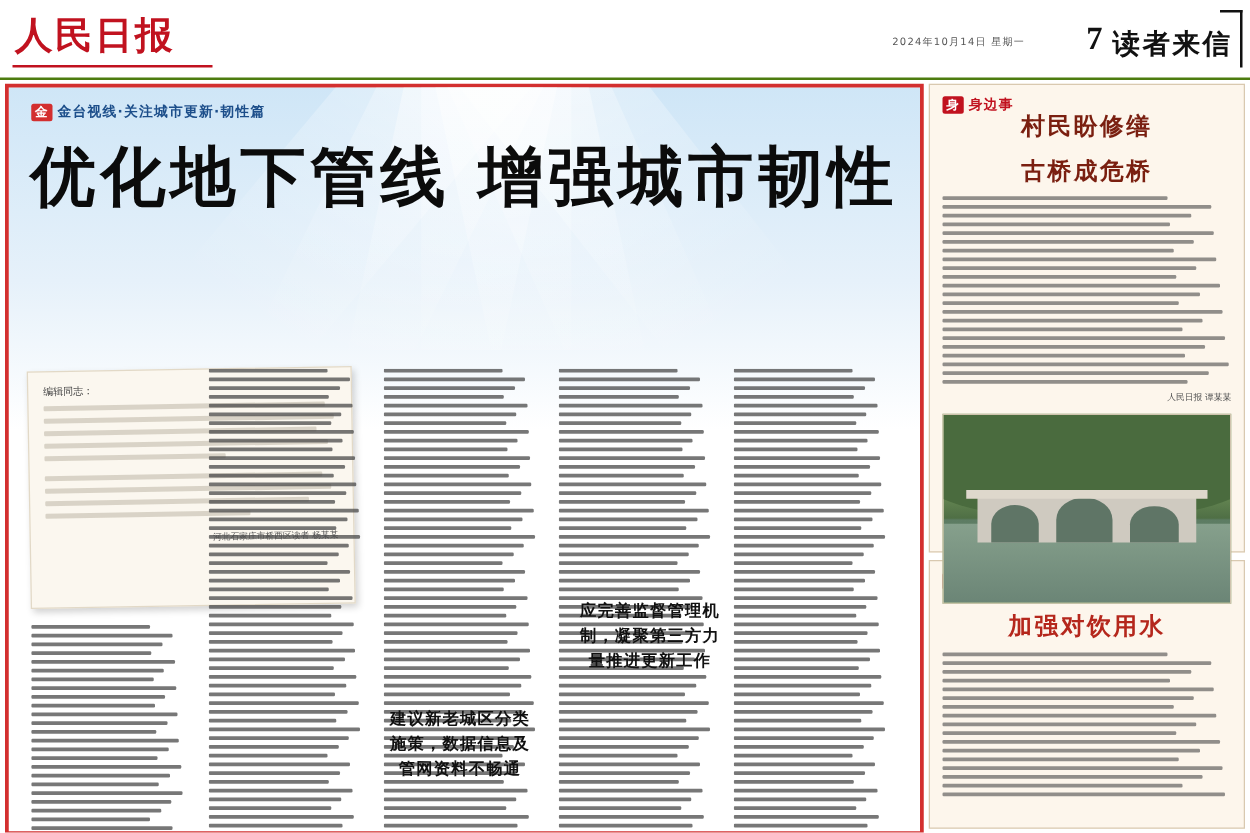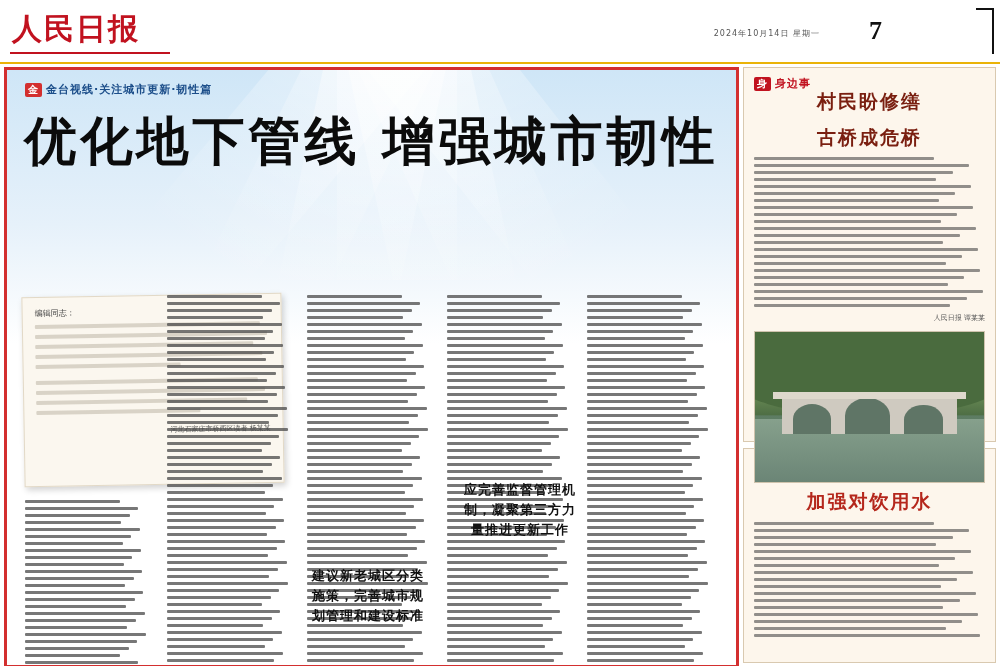--- a/index.html
+++ b/index.html
@@ -1,20 +1,20 @@
 <!DOCTYPE html>
 <html><head>
 <meta charset="utf-8">
 <style>
   html,body{margin:0;padding:0;background:#ffffff;}
   body{width:1000px;height:666px;font-family:"Liberation Serif",serif;color:#111;overflow:hidden;}
   .page{position:relative;width:1000px;height:666px;background:#fff;}
 
   
-  .masthead{position:relative;height:62px;border-bottom:2px solid #eab308;}
+  .masthead{position:relative;height:62px;border-bottom:2px solid #4d7c0f;}
   .logo{position:absolute;left:12px;top:6px;width:150px;height:46px;color:#c1121f;font-family:"Liberation Serif",serif;
         font-size:30px;font-weight:bold;letter-spacing:2px;line-height:46px;}
   .logo .zh{font-family:"DejaVu Sans",sans-serif;}
   .logo-rule{position:absolute;left:10px;top:52px;width:160px;height:2px;background:#c1121f;}
   .md-date{position:absolute;right:180px;top:28px;font-size:8px;color:#555;letter-spacing:1px;font-family:"DejaVu Sans",sans-serif;}
   .md-page{position:absolute;right:118px;top:16px;font-size:26px;font-weight:bold;color:#111;font-family:"Liberation Serif",serif;}
   .md-section{position:absolute;right:14px;top:20px;font-size:22px;font-weight:bold;color:#111;letter-spacing:2px;font-family:"DejaVu Sans",sans-serif;}
   .md-corner{position:absolute;right:6px;top:8px;width:16px;height:44px;border-top:2px solid #111;border-right:2px solid #111;}
 
   
@@ -74,20 +74,21 @@
 
 <div class="page">
 
   <div class="masthead">
     <div class="logo">
       <span class="zh">人民日报</span>
     </div>
     <div class="logo-rule"></div>
     <div class="md-date">2024年10月14日  星期一</div>
     <div class="md-page">7</div>
+    <div class="md-section">读者来信</div>
     <div class="md-corner"></div>
   </div>
 
   <div class="body-wrap">
 
     <div class="left-zone">
 
       <div class="rays">
         <div class="ray" style="transform:rotate(-38deg);opacity:.55"></div>
         <div class="ray" style="transform:rotate(-24deg);opacity:.45"></div>
@@ -358,21 +359,21 @@
           <div class="fx " style="width:93%"></div>
           <div class="fx " style="width:86%"></div>
           <div class="fx " style="width:79%"></div>
           <div class="fx " style="width:94%"></div>
           <div class="fx " style="width:87%"></div>
           <div class="fx " style="width:80%"></div>
           <div class="fx " style="width:95%"></div>
           <div class="fx " style="width:88%"></div>
         </div>
 
-      <div class="subhead" style="position:absolute;left:302px;top:486px;width:118px">建议新老城区分类施策，完善城市规划管理和建设标准</div>
+      <div class="subhead" style="position:absolute;left:302px;top:486px;width:118px">建议新老城区分类施策，数据信息及管网资料不畅通</div>
       <div class="subhead" style="position:absolute;left:454px;top:400px;width:118px">应完善监督管理机制，凝聚第三方力量推进更新工作</div>
     </div>
 
     <div class="right-zone">
 
       <div class="rbox" style="height:375px">
         <div class="rtag">
           <span class="sq">身</span><span>身边事</span>
         </div>
         <div class="rtitle" style="margin-top:-4px">村民盼修缮</div>

